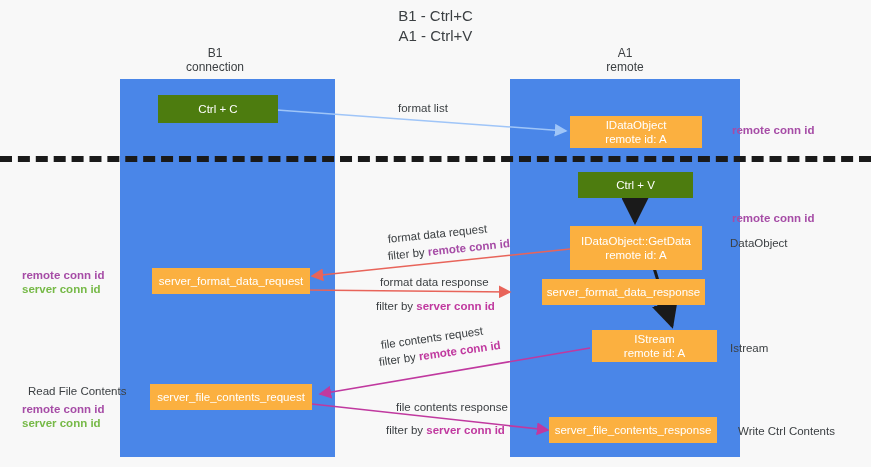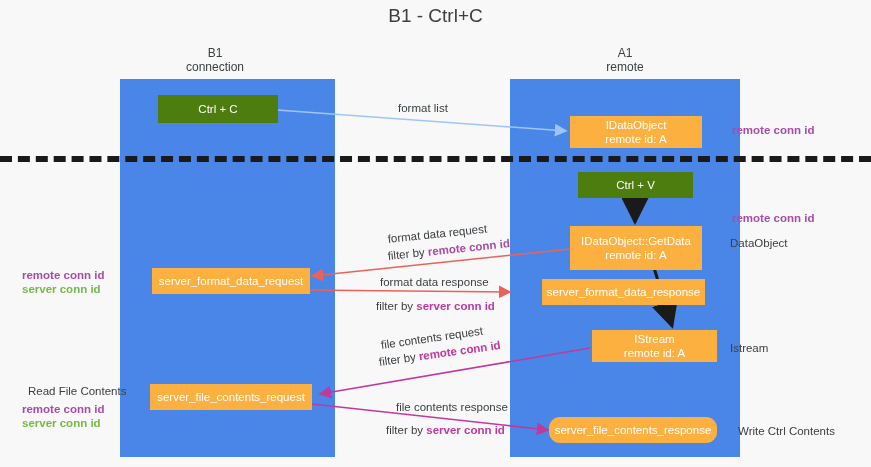--- a/index.html
+++ b/index.html
@@ -8,21 +8,21 @@
     background:#f8f8f8;
     font-family:"Liberation Sans","DejaVu Sans",sans-serif;
     position:relative;overflow:hidden;
     -webkit-font-smoothing:antialiased;
   }
   #stage{position:absolute;inset:0;}
   .abs{position:absolute;}
   
   .title{
     left:0;top:6px;width:871px;text-align:center;
-    font-size:19px;color:#3c4043;line-height:20px;
+    font-size:15px;color:#3c4043;line-height:20px;
   }
   
   .colhead{
     text-align:center;font-size:12px;color:#3c4043;line-height:14px;
   }
   .colhead .l2{display:block;}
   
   .lane{background:#4a86e8;}
   
   .box{
@@ -47,20 +47,21 @@
   }
   svg.overlay{position:absolute;left:0;top:0;width:871px;height:467px;z-index:5;overflow:visible;}
 </style>
 </head>
 <body>
 
 <div id="stage">
 
   <div class="abs title">
     <div>B1 - Ctrl+C</div>
+    <div>A1 - Ctrl+V</div>
   </div>
 
   <div class="abs colhead" style="left:135px;top:46px;width:160px;">
     <span>B1</span>
     <span class="l2">connection</span>
   </div>
   <div class="abs colhead" style="left:545px;top:46px;width:160px;">
     <span>A1</span>
     <span class="l2">remote</span>
   </div>
@@ -129,21 +130,21 @@
 
   <div class="abs box orange" style="left:592px;top:330px;width:125px;height:32px;">
     <span class="ln">IStream</span>
     <span class="ln">remote id: A</span>
   </div>
 
   <div class="abs box orange" style="left:150px;top:384px;width:162px;height:26px;">
     <span class="ln">server_file_contents_request</span>
   </div>
 
-  <div class="abs box orange" style="left:549px;top:417px;width:168px;height:26px;border-radius:11px;">
+  <div class="abs box orange" style="left:549px;top:417px;width:168px;height:26px;">
     <span class="ln">server_file_contents_response</span>
   </div>
 
   <div class="abs txt" style="left:398px;top:101px;">format list</div>
 
   <div class="abs txt rot" style="left:387px;top:232px;transform:rotate(-6deg);">format data request</div>
   <div class="abs txt rot" style="left:387px;top:249px;transform:rotate(-6deg);">
     <span>filter by </span><span class="purple">remote conn id</span>
   </div>
 

